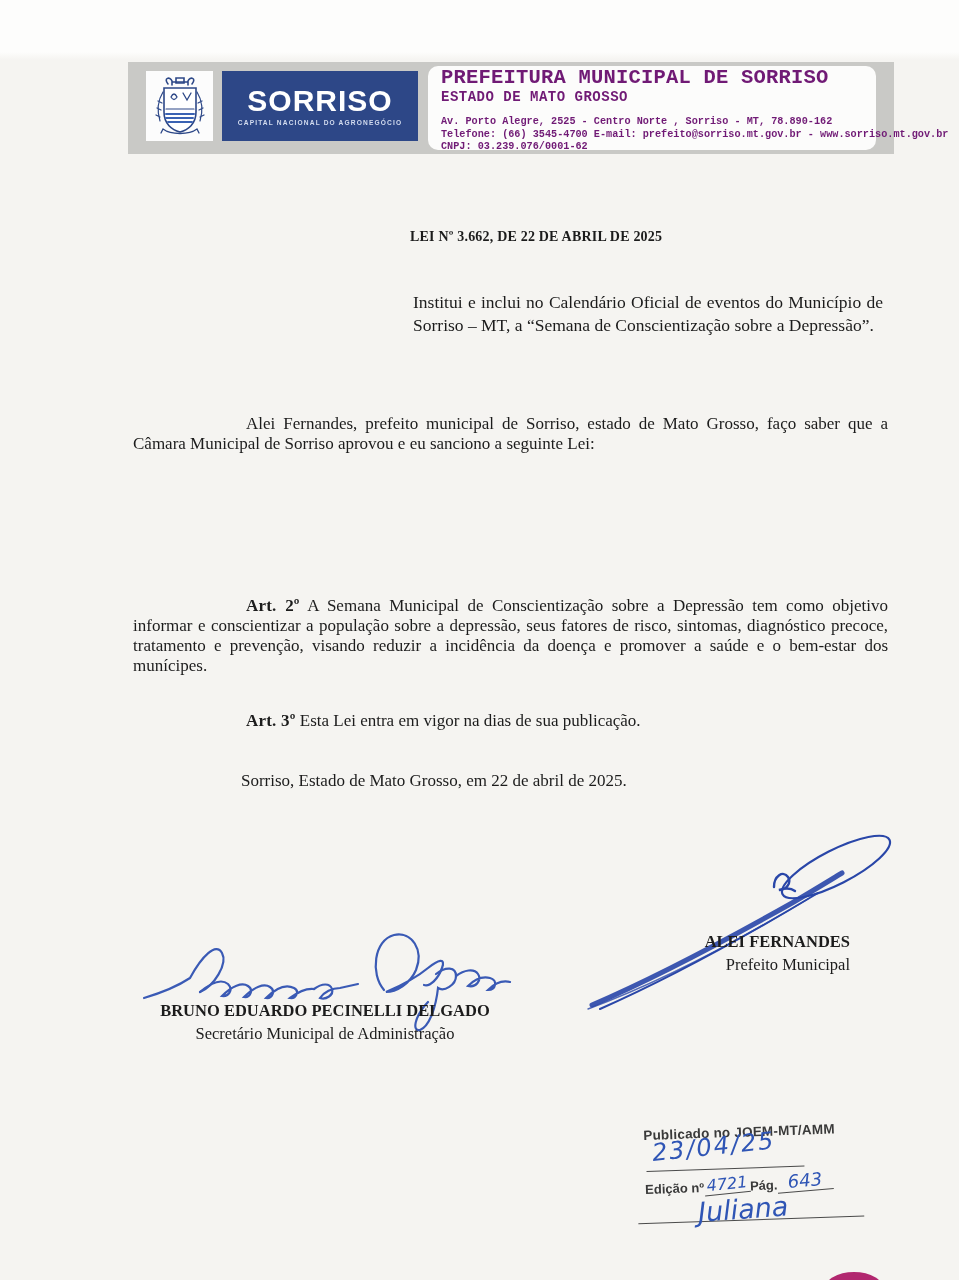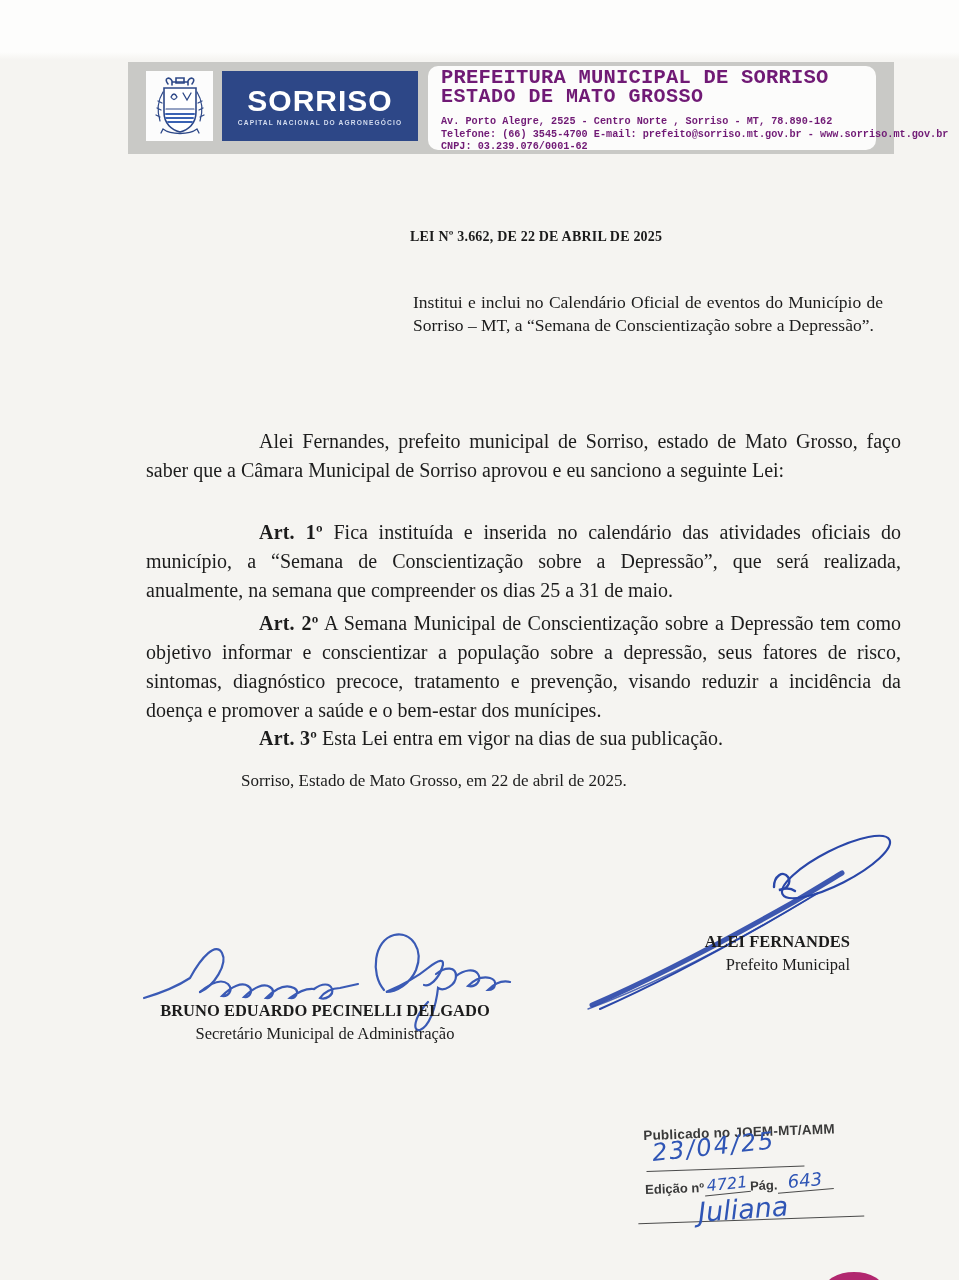--- a/index.html
+++ b/index.html
@@ -17,28 +17,28 @@
                display:flex; align-items:center; justify-content:center; }
   .logo-blue { position:absolute; left:94px; top:9px; width:196px; height:70px; background:#2d4787;
                color:#ffffff; font-family:"Liberation Sans", sans-serif;
                display:flex; flex-direction:column; align-items:center; justify-content:center; }
   .logo-name { font-size:30px; font-weight:bold; letter-spacing:1px; line-height:30px; }
   .logo-tag  { font-size:6.6px; font-weight:bold; letter-spacing:1.15px; color:#d3dcef; margin-top:3px; white-space:nowrap; }
   .info-panel { position:absolute; left:300px; top:4px; width:448px; height:84px; background:#fcfcfb;
                 border-radius:10px; padding:0 0 0 13px; box-sizing:border-box;
                 color:#701a75; font-family:Liberation Mono, monospace; }
   .org-name  { font-size:20.5px; font-weight:bold; letter-spacing:0.2px; line-height:23px; white-space:nowrap; }
-  .org-state { font-size:20px; font-weight:bold; letter-spacing:0.5px; line-height:16px; }
+  .org-state { font-size:14px; font-weight:bold; letter-spacing:0.5px; line-height:16px; }
   .org-small { margin-top:11px; font-size:10.2px; font-weight:bold; line-height:12.6px; white-space:nowrap; }
 
   
   .law-title   { position:absolute; left:410px; top:229px; font-weight:bold; font-size:14px; letter-spacing:0.2px; white-space:nowrap; }
   .law-summary { position:absolute; left:413px; top:291px; width:470px; font-size:17.5px; line-height:23px; text-align:justify; }
-  .par { position:absolute; left:128px; width:755px; font-size:20px; line-height:29px; text-align:justify;
-         text-indent:113px; margin:18px; }
+  .par { position:absolute; left:128px; width:755px; font-size:17px; line-height:20px; text-align:justify;
+         text-indent:113px; margin:5px; }
   .par b { letter-spacing:0.2px; }
   #preamble { top:409px; }
   #art1 { top:500px; }
   #art2 { top:591px; }
   #art3 { top:706px; }
   .dateline { position:absolute; left:241px; top:771px; font-size:17px; margin:0; }
 
   
   svg.ink { position:absolute; overflow:visible; }
   .sig-right-text { position:absolute; left:630px; top:930px; width:220px; text-align:right; }
@@ -104,21 +104,20 @@
       </div>
     </div>
   </div>
 
   <div class="law-title">LEI Nº 3.662, DE 22 DE ABRIL DE 2025</div>
 
   <div class="law-summary">Institui e inclui no Calendário Oficial de eventos do Município de Sorriso – MT, a “Semana de Conscientização sobre a Depressão”.</div>
 
   <p class="par" id="preamble">Alei Fernandes, prefeito municipal de Sorriso, estado de Mato Grosso, faço saber que a Câmara Municipal de Sorriso aprovou e eu sanciono a seguinte Lei:</p>
 
-  <p class="par" id="art1"><b>Art. 1º</b> <span>Fica instituída e inserida no calendário das atividades oficiais do município, a “Semana de Conscientização sobre a Depressão”, que será realizada, anualmente, na semana que compreender os dias 25 a 31 de maio.</span></p>
 
   <p class="par" id="art2"><b>Art. 2º</b> <span>A Semana Municipal de Conscientização sobre a Depressão tem como objetivo informar e conscientizar a população sobre a depressão, seus fatores de risco, sintomas, diagnóstico precoce, tratamento e prevenção, visando reduzir a incidência da doença e promover a saúde e o bem-estar dos munícipes.</span></p>
 
   <p class="par" id="art3"><b>Art. 3º</b> <span>Esta Lei entra em vigor na dias de sua publicação.</span></p>
 
   <p class="dateline">Sorriso, Estado de Mato Grosso, em 22 de abril de 2025.</p>
 
   <svg class="ink" style="left:578px; top:823px;" width="320" height="190" viewBox="0 0 320 190">
     <g fill="none" stroke="#2946a8" stroke-linecap="round">
       <path d="M14 182 C70 158 150 116 214 80 C238 66 254 56 264 50" stroke-width="5" opacity="0.9"></path>

